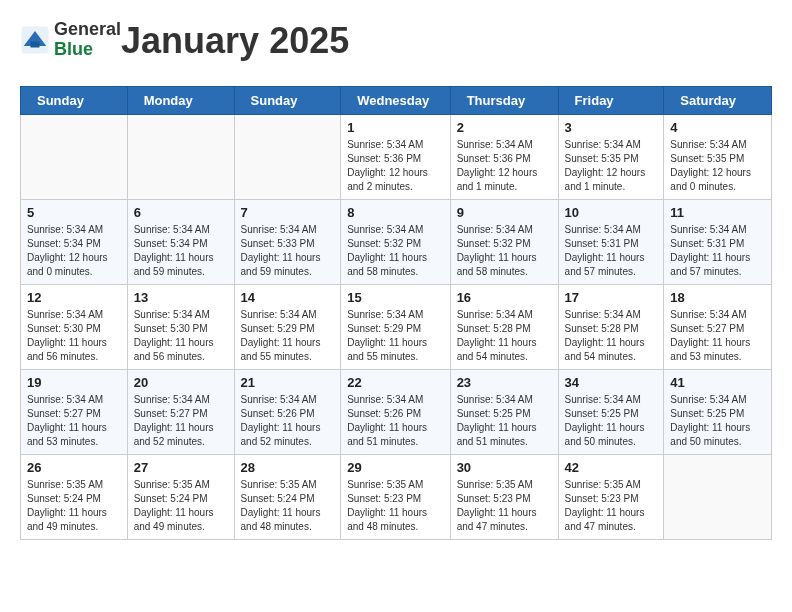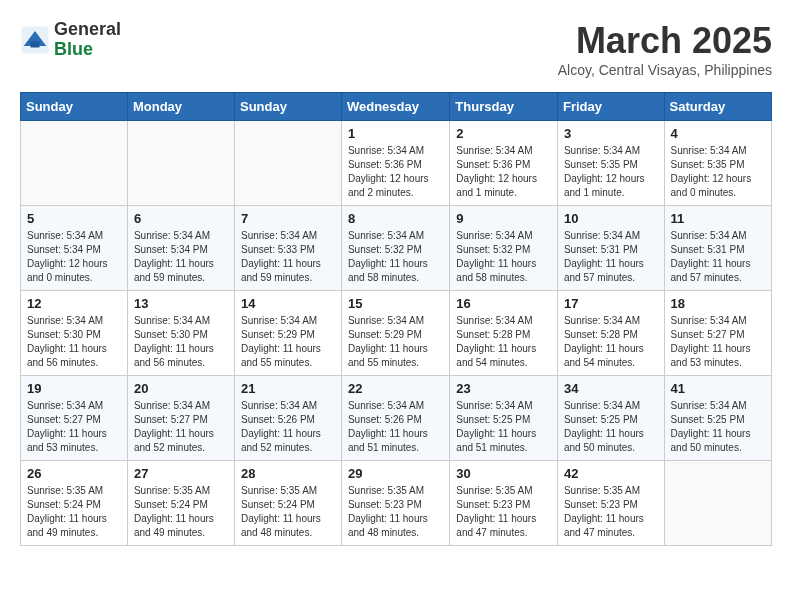--- a/index.html
+++ b/index.html
@@ -5,23 +5,22 @@
     * { box-sizing: border-box; margin: 0; padding: 0; }
     body {
       font-family: Arial, sans-serif;
       background: #fff;
       width: 792px;
       min-height: 612px;
       padding: 20px;
     }
     .header-area {
       display: flex;
-      justify-content: space-between;
       align-items: flex-start;
-      margin-bottom: 14px;
+      margin-bottom: 24px;
     }
     .logo {
       display: flex;
       align-items: center;
     }
     .logo-text {
       font-size: 18px;
       font-weight: bold;
       line-height: 1.1;
     }
@@ -46,21 +45,21 @@
     }
     .calendar {
       width: 100%;
       border-collapse: collapse;
       border: 1px solid #ccc;
     }
     .calendar th {
       background-color: #2a6db5;
       color: #fff;
       text-align: left;
-      padding: 6px 5px;
+      padding: 6px 16px;
       font-size: 13px;
       border: 1px solid #1a5a9a;
     }
     .calendar td {
       border: 1px solid #ccc;
       vertical-align: top;
       padding: 5px 6px;
       width: 110px;
       min-height: 80px;
       background: #fff;
@@ -95,22 +94,21 @@
       <rect x="2" y="2" width="36" height="36" rx="4" fill="#e8f0f8"></rect>
       <polygon points="20,8 35,28 5,28" fill="#2a6db5"></polygon>
       <rect x="14" y="22" width="12" height="8" fill="#1a5a9a"></rect>
     </svg>
     <div class="logo-text">
       <div class="general">General</div>
       <div class="blue">Blue</div>
     </div>
   </div>
   <div class="title-area">
-    <div class="month-title">March 2025</div>
-    <div class="location-title">Alcoy, Central Visayas, Philippines</div>
+    <div class="month-title">January 2025</div>
   </div>
 </div>
 
 <table class="calendar">
   <thead>
     <tr>
     <th>Sunday</th>
         <th>Monday</th>
         <th>Sunday</th>
         <th>Wednesday</th>

